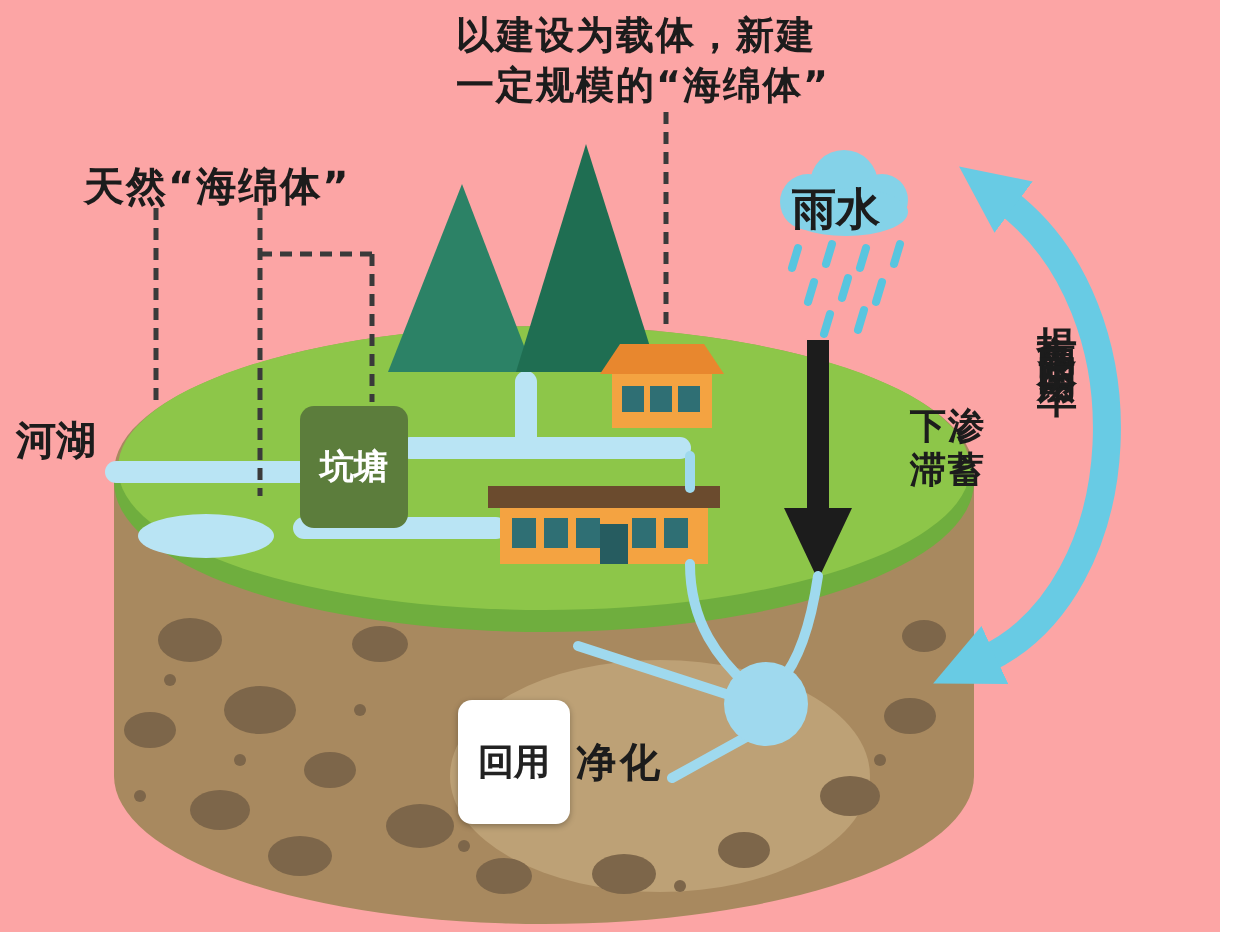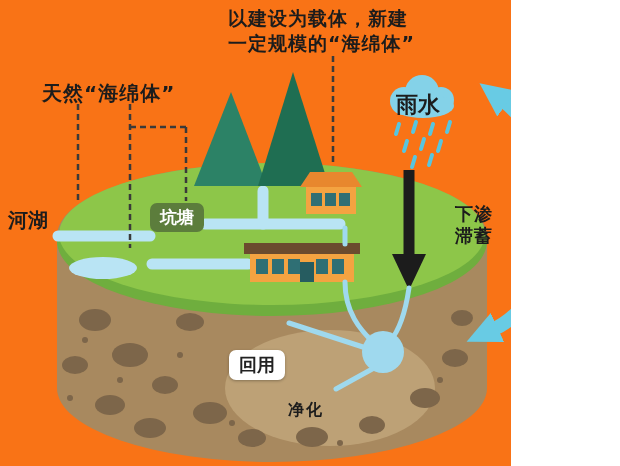--- a/index.html
+++ b/index.html
@@ -1,24 +1,24 @@
 <!DOCTYPE html>
 <html><head>
 <meta charset="utf-8">
 <style>
   html,body{margin:0;padding:0;background:#fff;}
   .stage{
-    position:relative;width:511px;height:466px;background:#f97316;
+    position:relative;width:610px;height:466px;background:#fca5a5;
     font-family:"DejaVu Sans","Liberation Sans",sans-serif;
     overflow:hidden;
   }
   .stage svg{position:absolute;left:0;top:0;}
   .lbl{position:absolute;font-weight:700;color:#1c1c1c;white-space:nowrap;}
   .title{font-size:19px;line-height:25px;letter-spacing:1px;}
-  .badge{position:absolute;font-weight:700;font-size:17px;padding:3px 10px;border-radius:7px;white-space:nowrap;}
+  .badge{position:absolute;font-weight:700;font-size:17px;padding:19px 10px;border-radius:7px;white-space:nowrap;}
   .badge-green{background:#5c7d3c;color:#ffffff;}
   .badge-white{background:#ffffff;color:#222222;box-shadow:0 1px 3px rgba(0,0,0,.3);}
   .vtext{writing-mode:vertical-rl;text-orientation:upright;letter-spacing:4px;font-size:20px;}
   .two-line{line-height:22px;font-size:18px;letter-spacing:1px;margin-left:27px;}
 </style>
 </head>
 <body>
 
 <div class="stage">
 
@@ -150,17 +150,17 @@
 
   <div class="lbl" style="left:396px;top:90px;font-size:22px;">雨水</div>
 
   <div class="lbl two-line" style="left:428px;top:203px;">
     <div>下渗</div>
     <div>滞蓄</div>
   </div>
 
   <div class="badge badge-white" style="left:229px;top:306px;font-size:18px;margin-top:44px;">回用</div>
 
-  <div class="lbl" style="left:288px;top:400px;font-size:16px;letter-spacing:2px;">净化</div>
+  <div class="lbl" style="left:288px;top:368px;font-size:20px;letter-spacing:2px;">净化</div>
 
   <div class="lbl vtext" style="left:516px;top:147px;height:170px;">提高雨水回用率</div>
 
 </div>
 
 </body></html>

